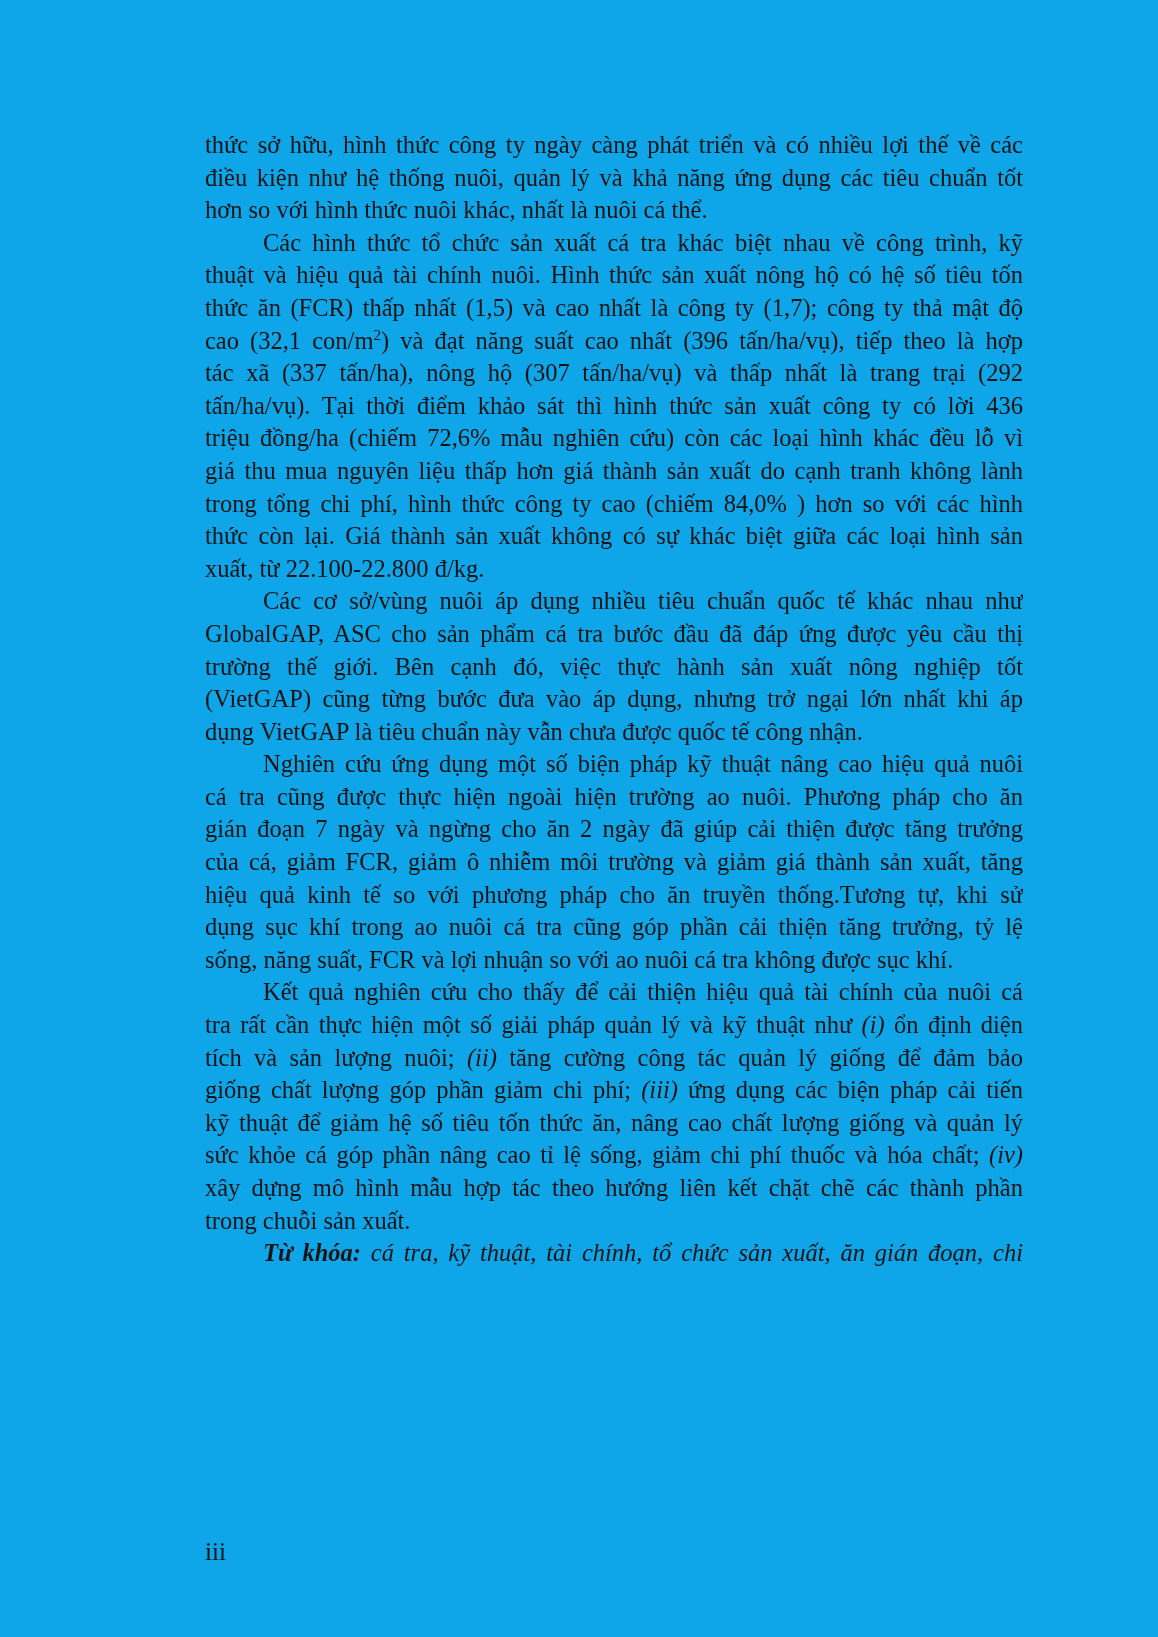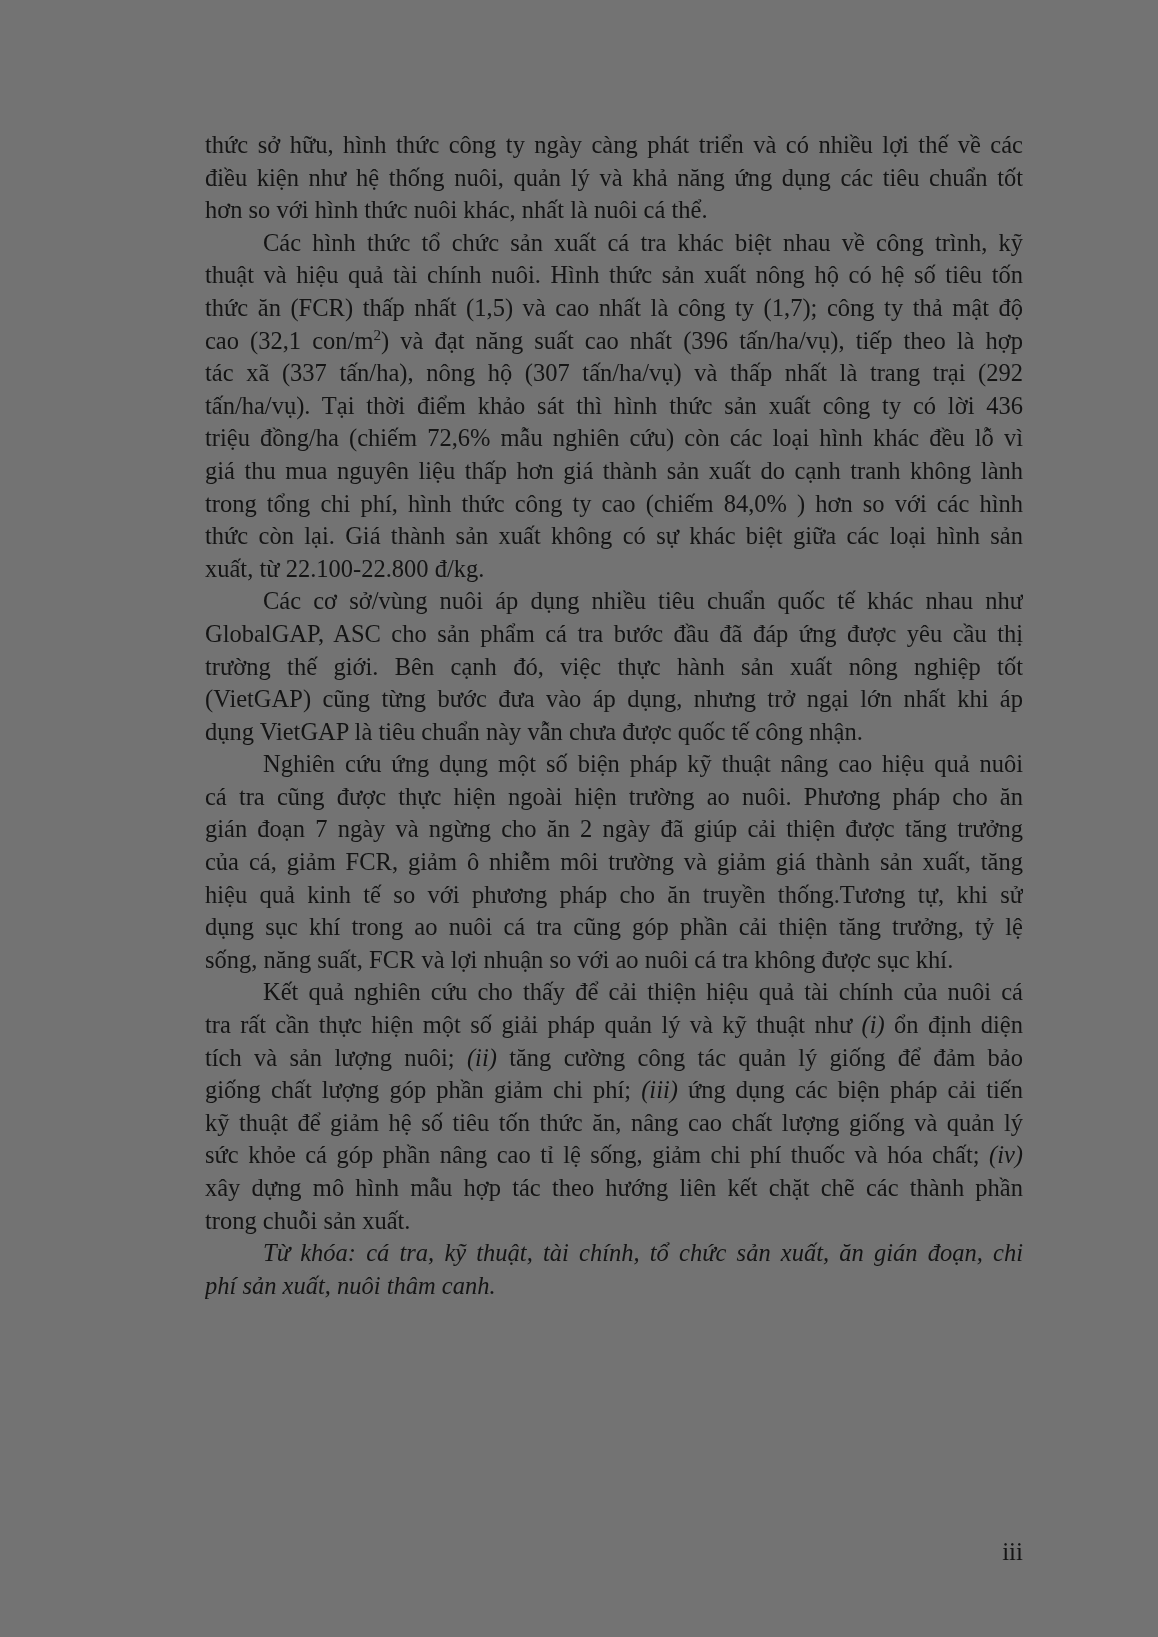--- a/index.html
+++ b/index.html
@@ -4,21 +4,21 @@
 <style>
   html, body {
     margin: 0;
     padding: 0;
     background: #ffffff;
   }
   .page {
     position: relative;
     width: 1158px;
     height: 1637px;
-    background: #737373;
+    background: #0ea5e9;
     font-family: "Liberation Serif", "DejaVu Serif", serif;
     color: #141414;
     overflow: hidden;
   }
   .text-block {
     position: absolute;
     left: 205px;
     top: 129px;
     width: 818px;
     font-size: 24.5px;
@@ -32,32 +32,32 @@
     text-align: justify;
     text-align-last: justify;
   }
   .line.last {
     text-align-last: left;
   }
   .line.first {
     padding-left: 58px;
   }
   .it { font-style: italic; }
-  .bd { font-weight: normal; }
+  .bd { font-weight: bold; }
   .sup {
     vertical-align: super;
     font-size: 0.62em;
     line-height: 0;
   }
   .page-number {
     position: absolute;
     left: 205px;
     top: 1537px;
     width: 818px;
-    text-align: right;
+    text-align: left;
     font-size: 25px;
     line-height: 30px;
   }
 </style>
 </head>
 <body>
 
 <div class="page">
   <div class="text-block">
       <div class="paragraph">
@@ -99,17 +99,16 @@
         <div class="line"><span>tra rất cần thực hiện một số giải pháp quản lý và kỹ thuật như </span><span class="it">(i)</span><span> ổn định diện</span></div>
         <div class="line"><span>tích và sản lượng nuôi; </span><span class="it">(ii)</span><span> tăng cường công tác quản lý giống để đảm bảo</span></div>
         <div class="line"><span>giống chất lượng góp phần giảm chi phí; </span><span class="it">(iii)</span><span> ứng dụng các biện pháp cải tiến</span></div>
         <div class="line"><span>kỹ thuật để giảm hệ số tiêu tốn thức ăn, nâng cao chất lượng giống và quản lý</span></div>
         <div class="line"><span>sức khỏe cá góp phần nâng cao tỉ lệ sống, giảm chi phí thuốc và hóa chất; </span><span class="it">(iv)</span></div>
         <div class="line"><span>xây dựng mô hình mẫu hợp tác theo hướng liên kết chặt chẽ các thành phần</span></div>
         <div class="line last"><span>trong chuỗi sản xuất.</span></div>
       </div>
       <div class="paragraph">
         <div class="line first"><span class="it bd">Từ khóa:</span><span class="it"> cá tra, kỹ thuật, tài chính, tổ chức sản xuất, ăn gián đoạn, chi</span></div>
-        <div class="line last"><span class="it">phí sản xuất, nuôi thâm canh.</span></div>
       </div>
     </div>
   <div class="page-number">iii</div>
 </div>
 
 </body></html>

